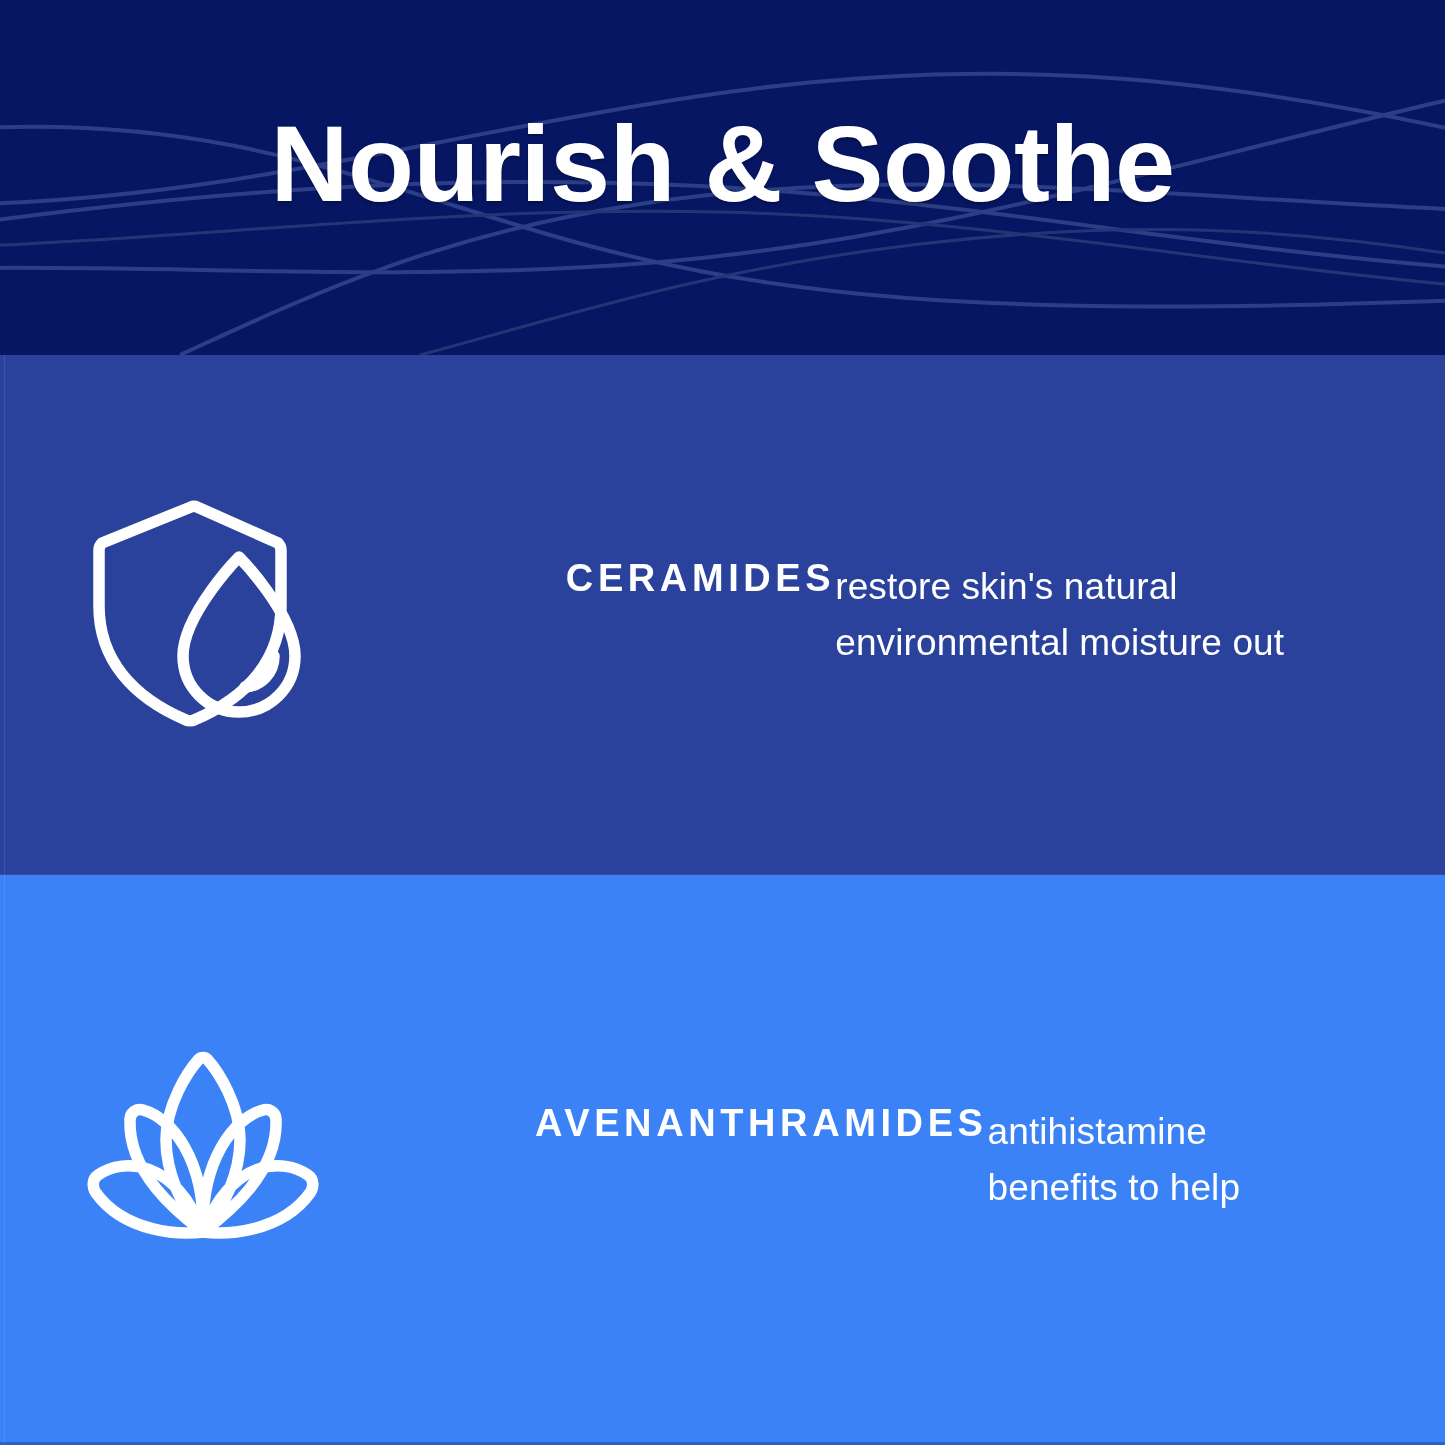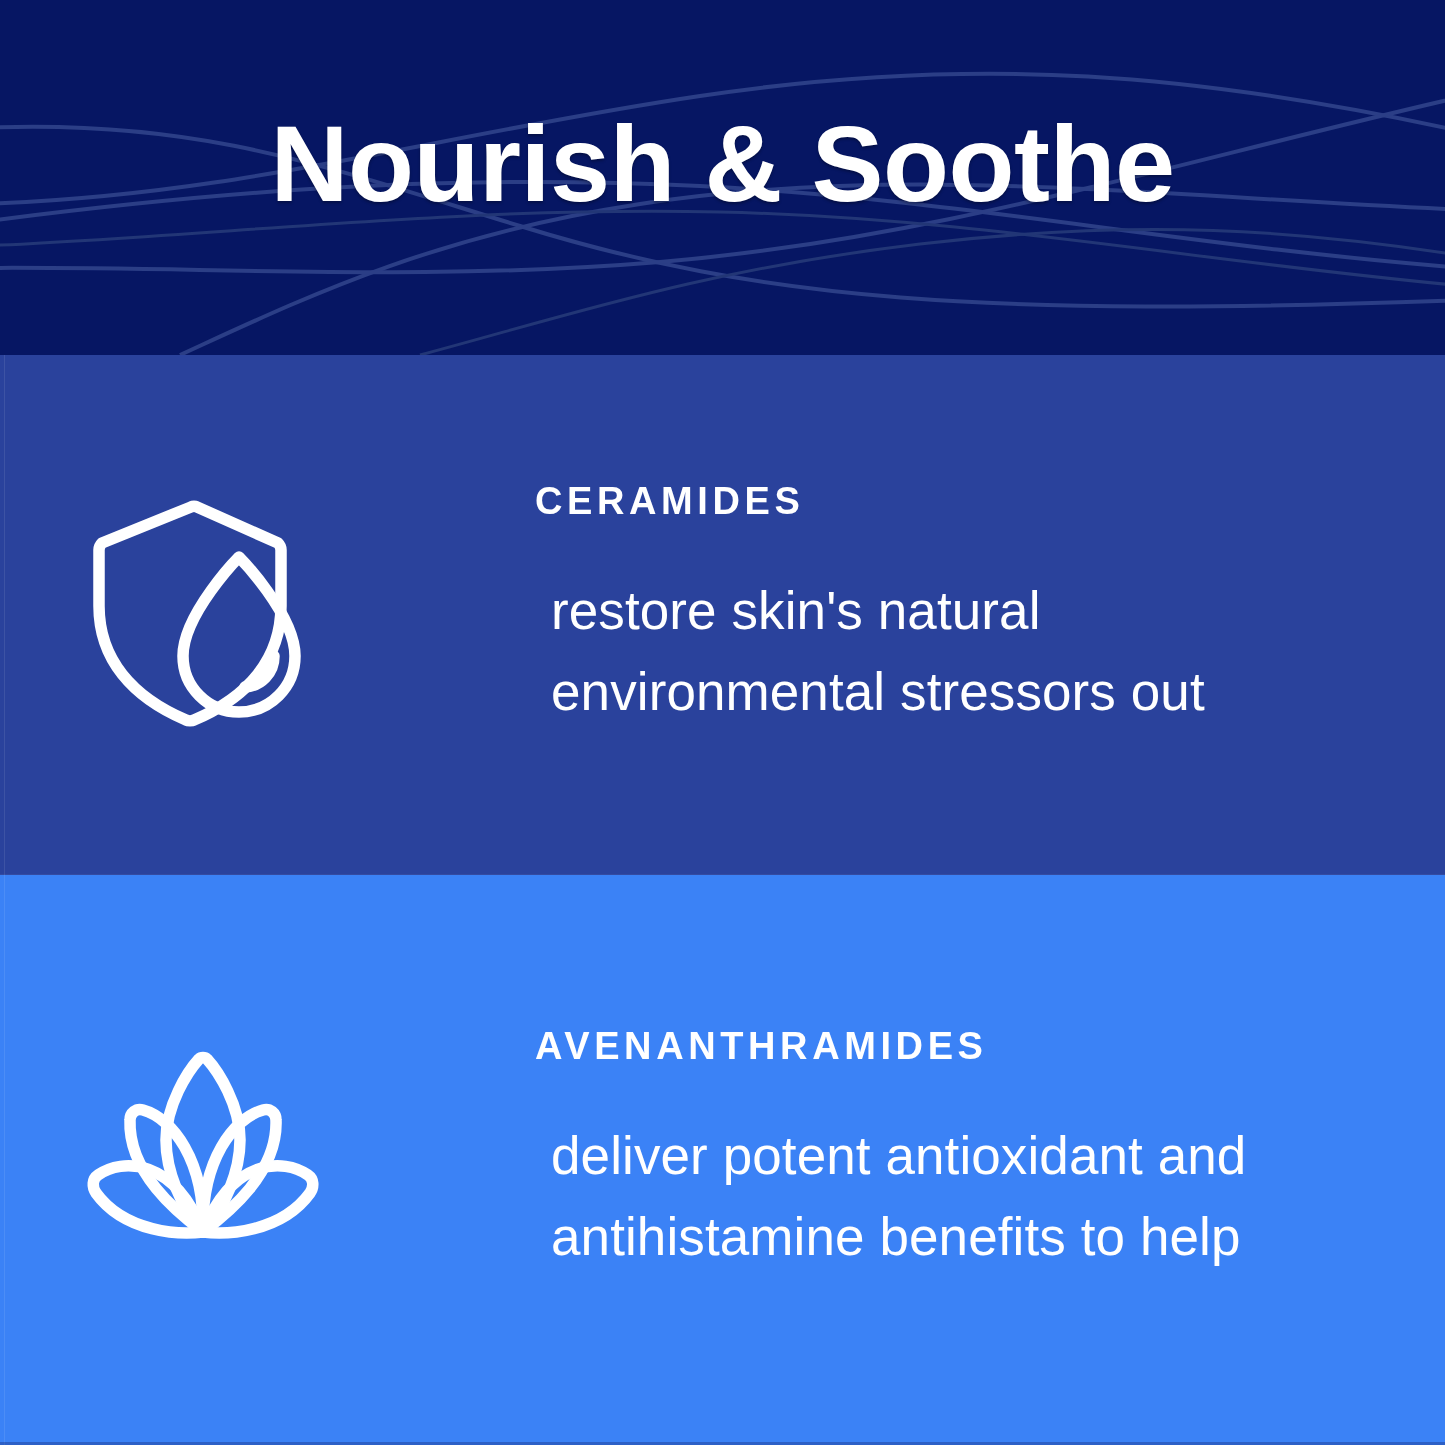--- a/index.html
+++ b/index.html
@@ -82,41 +82,41 @@
     align-items: center;
     justify-content: center;
     box-sizing: border-box;
   }
   .band-icon-col.ceramides-icon-col { padding-right: 120px; padding-bottom: 6px; }
   .band-icon-col.lotus-icon-col { padding-right: 130px; padding-bottom: 30px; }
 
   .band-text-col {
     flex: 1 1 auto;
     display: flex;
-    flex-direction: column;
+    flex-direction: row;
     justify-content: center;
     padding-right: 130px;
     box-sizing: border-box;
   }
 
   .feature-heading {
     color: #ffffff;
     font-size: 38px;
     font-weight: 700;
     letter-spacing: 4.6px;
     line-height: 1.05;
     margin: 0 0 34px 0;
     white-space: nowrap;
   }
   .feature-body {
     color: #ffffff;
-    font-size: 53px;
+    font-size: 37px;
     font-weight: 400;
     line-height: 1.52;
-    margin: 16px;
+    margin: 0;
     letter-spacing: 0.1px;
   }
   .feature-body .bl { display: block; }
 
   
   .edge-left {
     position: absolute;
     left: 4px;
     top: 355px;
     width: 1px;
@@ -178,21 +178,21 @@
                    C 207 118, 151 61, 151 61 Z"></path>
 
           <path d="M 186 160 C 186 177, 173 190, 157 191"></path>
         </g>
       </svg>
     </div>
     <div class="band-text-col">
       <h2 class="feature-heading">CERAMIDES</h2>
       <p class="feature-body">
           <span class="bl">restore skin's natural</span>
-          <span class="bl">environmental stressors out</span>
+          <span class="bl">environmental moisture out</span>
         </p>
     </div>
   </div>
 
   <div class="band-seam" style="top:874px;"></div>
 
   <div class="band band-avenanthramides">
     <div class="band-icon-col lotus-icon-col">
       <svg width="270" height="200" viewBox="0 0 270 200" aria-hidden="true">
         <g fill="none" stroke="#ffffff" stroke-width="11.5" stroke-linecap="round" stroke-linejoin="round">
@@ -211,21 +211,20 @@
 
           <path d="M 135 187 C 113 163, 98 126, 98 95
                    C 98 60, 120 26, 131 14 C 133 12, 137 12, 139 14
                    C 150 26, 172 60, 172 95 C 172 126, 157 163, 135 187 Z"></path>
         </g>
       </svg>
     </div>
     <div class="band-text-col">
       <h2 class="feature-heading">AVENANTHRAMIDES</h2>
       <p class="feature-body">
-          <span class="bl">deliver potent antioxidant and</span>
           <span class="bl">antihistamine benefits to help</span>
         </p>
     </div>
   </div>
 
   <div class="edge-left"></div>
   <div class="edge-bottom"></div>
 
 </div>
 

